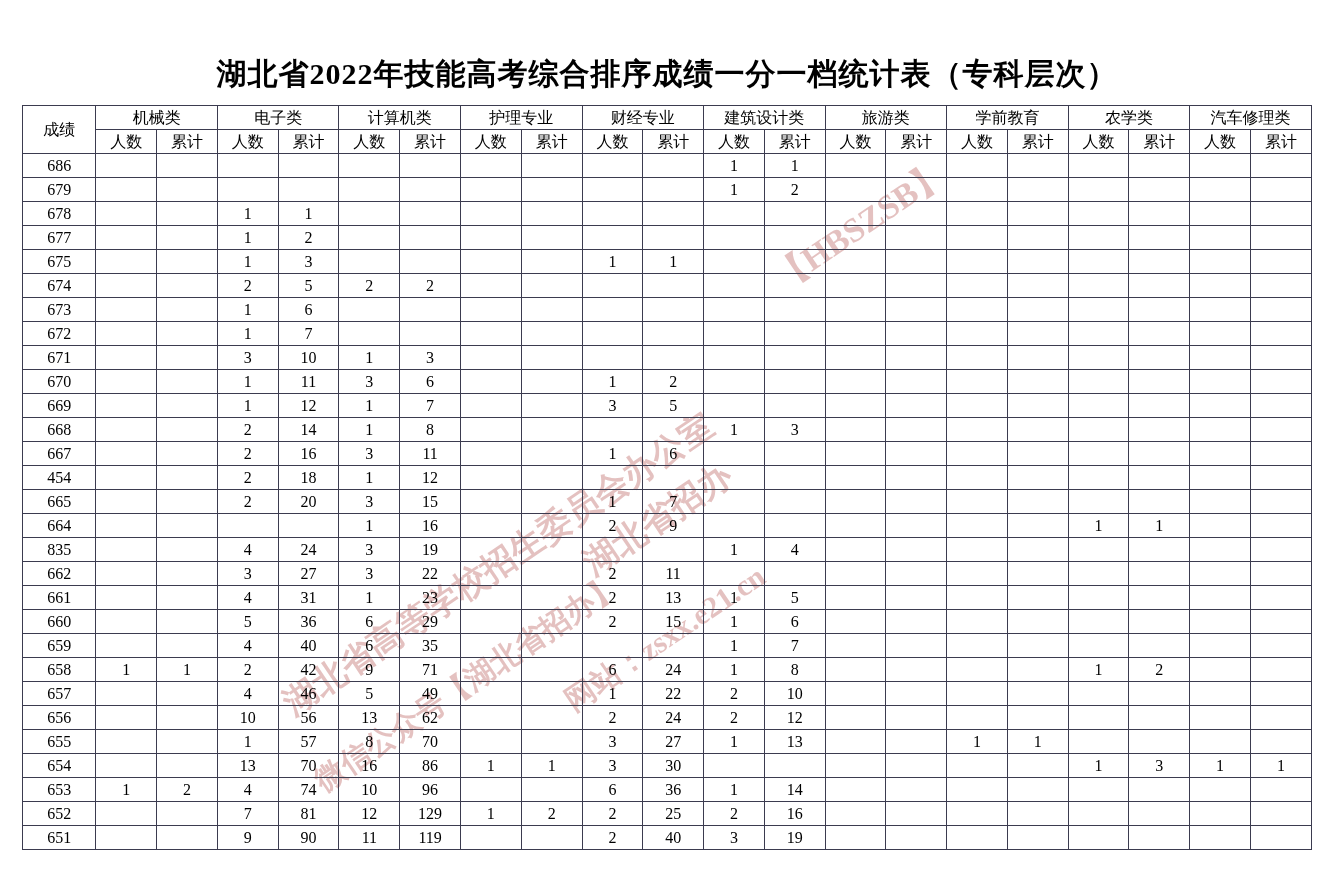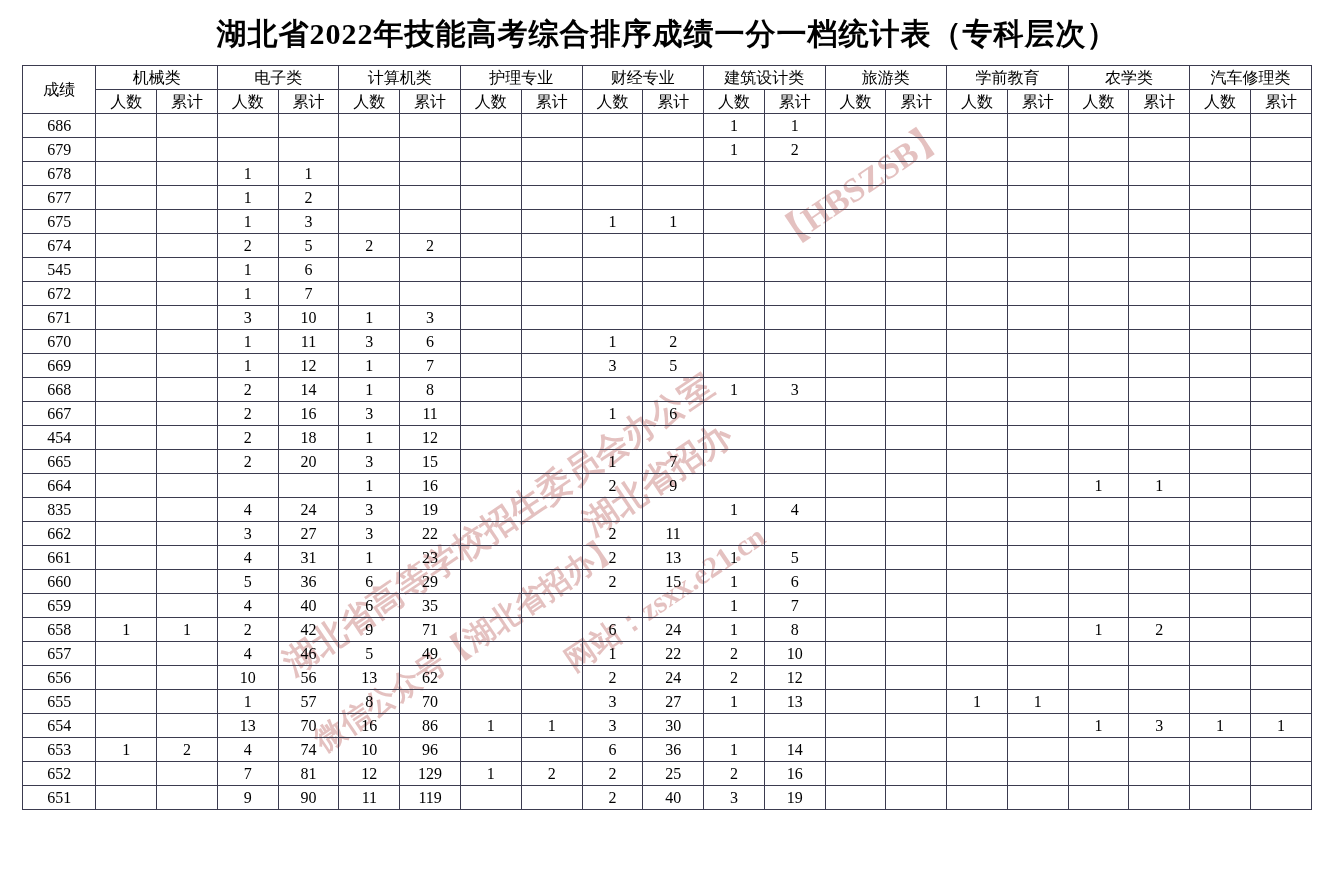--- a/index.html
+++ b/index.html
@@ -21,20 +21,21 @@
     height: 892px;
   }
   .title {
     text-align: center;
     font-size: 30px;
     font-weight: bold;
     letter-spacing: 1px;
     padding-top: 14px;
     padding-bottom: 10px;
     font-family: "Liberation Serif", "DejaVu Serif", serif;
+    margin-top: 40px;
   }
   .table-wrap {
     padding: 0 22px;
     position: relative;
     z-index: 2;
   }
   table.score-table {
     border-collapse: collapse;
     width: 1290px;
     table-layout: fixed;
@@ -324,21 +325,21 @@
             <td class="num"></td>
             <td class="num"></td>
             <td class="num"></td>
             <td class="num"></td>
             <td class="num"></td>
             <td class="num"></td>
             <td class="num"></td>
             <td class="num"></td>
           </tr>
           <tr>
-            <td class="score-cell">545</td>
+            <td class="score-cell">673</td>
             <td class="num"></td>
             <td class="num"></td>
             <td class="num">1</td>
             <td class="num">6</td>
             <td class="num"></td>
             <td class="num"></td>
             <td class="num"></td>
             <td class="num"></td>
             <td class="num"></td>
             <td class="num"></td>

